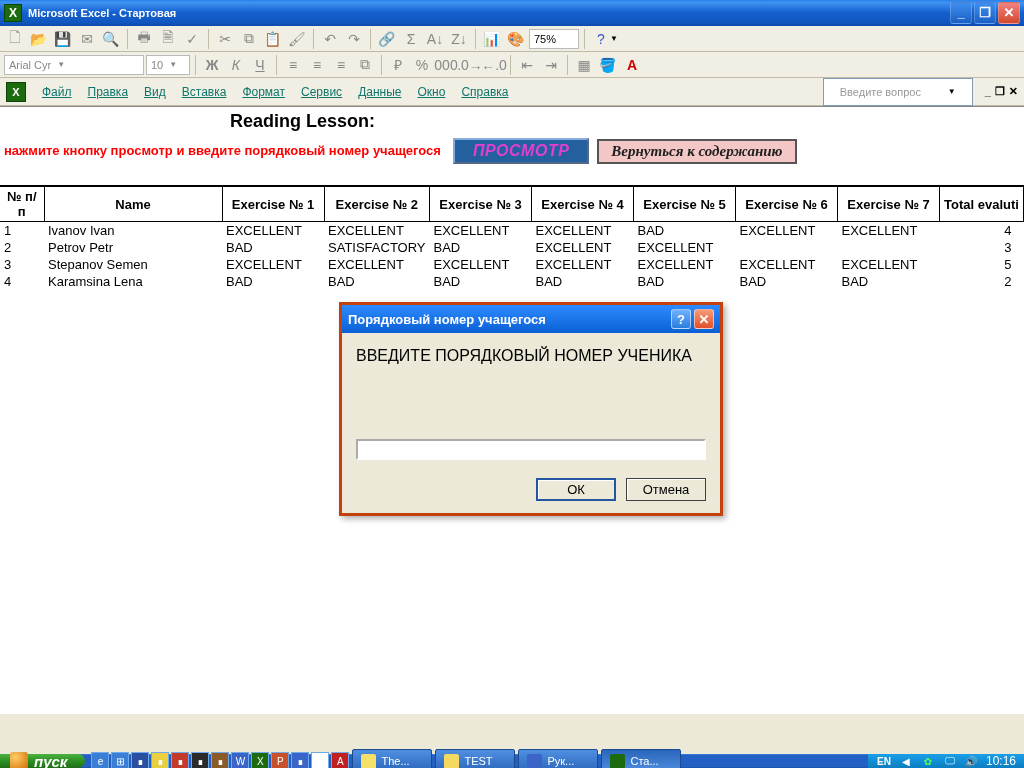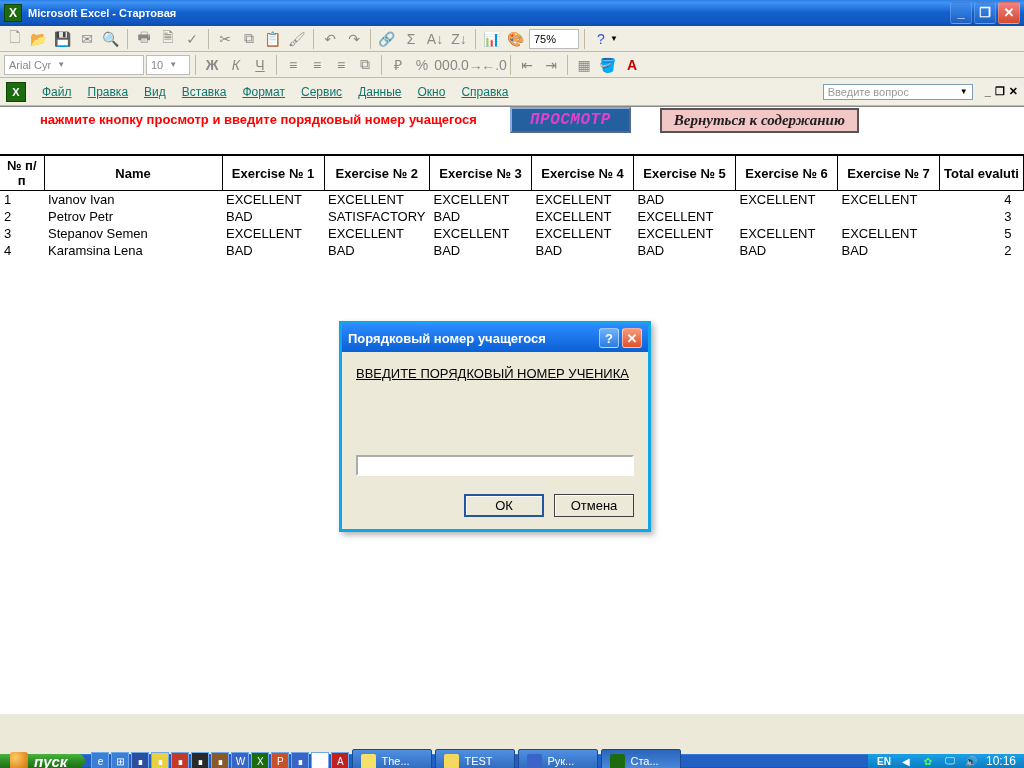--- a/index.html
+++ b/index.html
@@ -66,40 +66,40 @@
   }
   .appicon2 {
     width:20px;height:20px;background:#1d6b0f;border:1px solid #0a4706;
     color:#fff;display:flex;align-items:center;justify-content:center;
     font-weight:bold;margin-right:6px;font-size:11px;
   }
   .menuitem { padding:3px 6px; font-size:12px; color:#0f766e; }
   .menuitem u { text-decoration: underline; }
   .menubar .spacer { flex:1; }
   .questionbox {
-    width:150px; height:16px; background:#fff; border:1px solid #7f9db9;
-    display:flex; align-items:center; padding:0 4px; color:#999; font-size:11px;
+    width:150px; height:28px; background:#fff; border:1px solid #7f9db9;
+    display:flex; align-items:center; padding:0 16px; color:#999; font-size:11px;
   }
   .questionbox .arr{margin-left:auto;color:#000;font-size:8px;}
   .smallctrl { display:flex; gap:4px; margin-left:8px; }
   .smallctrl span { font-weight:bold; color:#000; cursor:default;}
   
   .worksheet {
     background:#fff; height: 608px;
     border-top:1px solid #888;
     position:relative;
     overflow:hidden;
     font-size:13px;
   }
   .ws-title { text-align:center; font-weight:bold; font-size:18px; padding:4px 0 6px 230px; text-align:left;}
   .ws-instr { color:#f00; font-weight:bold; padding:2px 4px; font-size:13px;}
-  .ws-row2 { display:flex; align-items:center; gap:29px;padding-left:36px; }
+  .ws-row2 { display:flex; align-items:center; gap:8px; }
   .btn-view {
     background:#245f9e; border:2px outset #88aadd; color:#f0e;
-    font-style:italic; font-weight:bold; font-family:Liberation Mono, monospace;
+    font-style:italic; font-weight:bold; font-family:Liberation Sans, sans-serif;
     font-size:16px; padding:2px 18px; letter-spacing:0.5px;
     color:#e040d0;
   }
   .btn-return {
     background:#f4c7c7; border:2px solid #555;
     font-style:italic; font-weight:bold; font-family:"Times New Roman",serif;
     font-size:15px; padding:2px 12px; color:#202020;
   }
   table.grid {
     border-collapse:collapse; width:100%; margin-top:21px;
@@ -113,37 +113,37 @@
   table.grid th:first-child{border-left:none;}
   table.grid td {
     padding:1px 4px; white-space:nowrap;
   }
   table.grid td.num { width:44px; }
   table.grid td.name { width:178px; }
   table.grid td.ex { width:102px; }
   table.grid td.total { text-align:right; padding-right:12px;}
   
   .dialog {
-    position:absolute; left:339px; top:321px;
-    width:312px;
-    border:3px solid #0ea5e9;
+    position:absolute; left:339px; top:302px;
+    width:384px;
+    border:3px solid #c2410c;
     background:#ece9d8;
     box-shadow:3px 3px 6px rgba(0,0,0,.3);
   }
   .dlg-title {
     background:linear-gradient(to bottom,#2d8bff,#0a5fd4);
     color:#fff; font-weight:bold; font-size:13px;
     padding:4px 6px; display:flex; align-items:center;
   }
   .dlg-title .dlgbtns{margin-left:auto;display:flex;gap:3px;}
   .dlg-title .db{width:20px;height:20px;border:1px solid #fff8;border-radius:3px;display:flex;align-items:center;justify-content:center;font-weight:bold;}
   .db.help{background:linear-gradient(#6fb2ff,#2a7de0);color:#fff;}
   .db.close{background:linear-gradient(#f59a7a,#e2502a);color:#fff;}
   .dlg-body{padding:14px 14px 10px;}
-  .dlg-label{font-size:13px;text-decoration:underline;}
+  .dlg-label{font-size:16px;}
   .dlg-input{width:100%;height:21px;border:2px inset #fff;background:#fff;margin-top:74px;}
   .dlg-btns{display:flex;justify-content:flex-end;gap:10px;padding:8px 14px 12px;}
   .dlg-btns button{
     width:80px;height:23px;background:#ece9d8;
     border:1px solid #404040;font-size:13px;
     box-shadow:1px 1px 0 #fff inset;
   }
   .dlg-btns button.default{border:2px solid #2456a0;}
   
   .taskbar {
@@ -269,20 +269,21 @@
     <span class="arr">▼</span>
   </div>
   <div class="smallctrl">
     <span>_</span>
     <span>❐</span>
     <span>✕</span>
   </div>
 </div>
 
 <div class="worksheet">
+  <div class="ws-title">Reading Lesson:</div>
   <div class="ws-row2">
     <div class="ws-instr" style="padding-top:0">нажмите кнопку просмотр и введите порядковый номер учащегося</div>
     <button class="btn-view">ПРОСМОТР</button>
     <button class="btn-return">Вернуться к содержанию</button>
   </div>
 
   <table class="grid">
     <thead>
         <tr id="hdr">
           <th style="width: 44px;">№ п/п</th>

